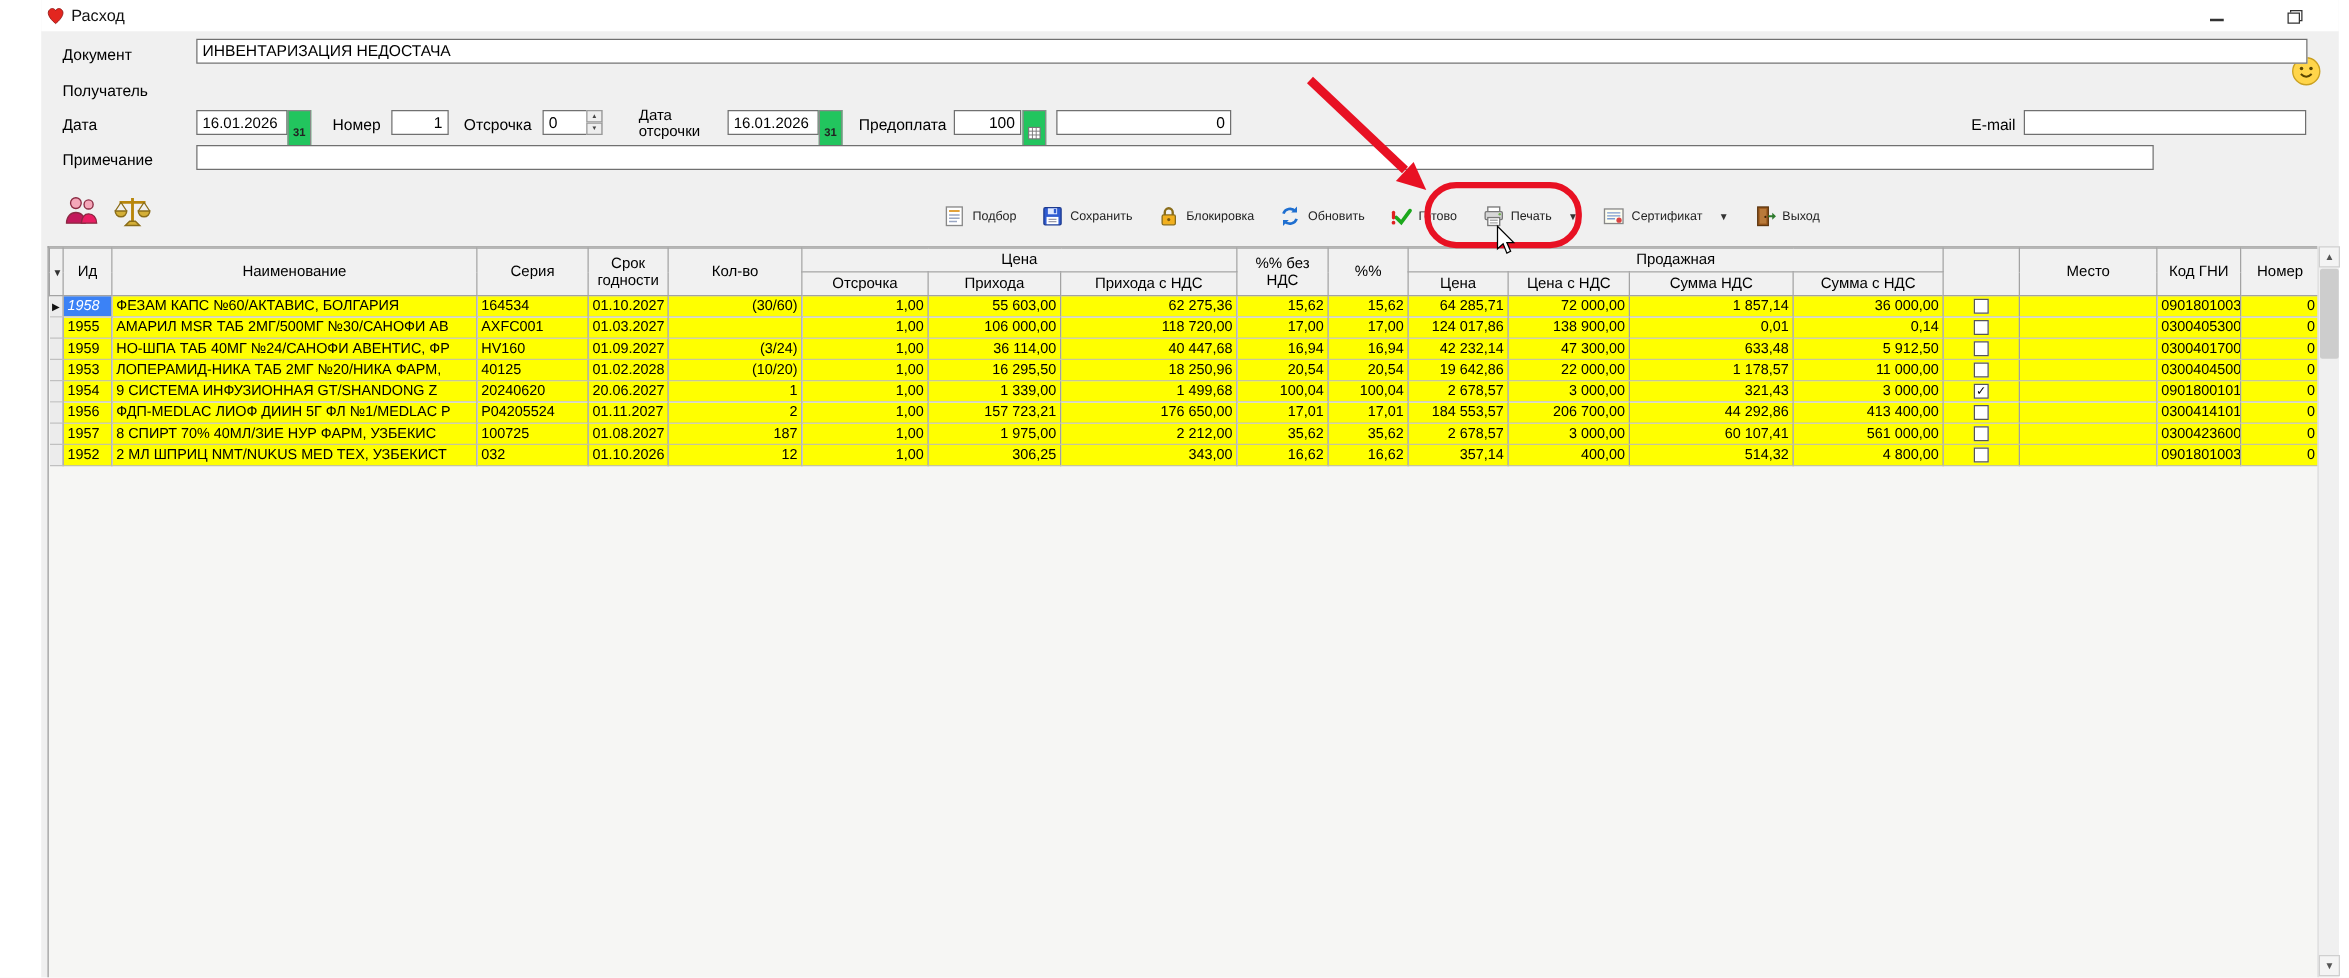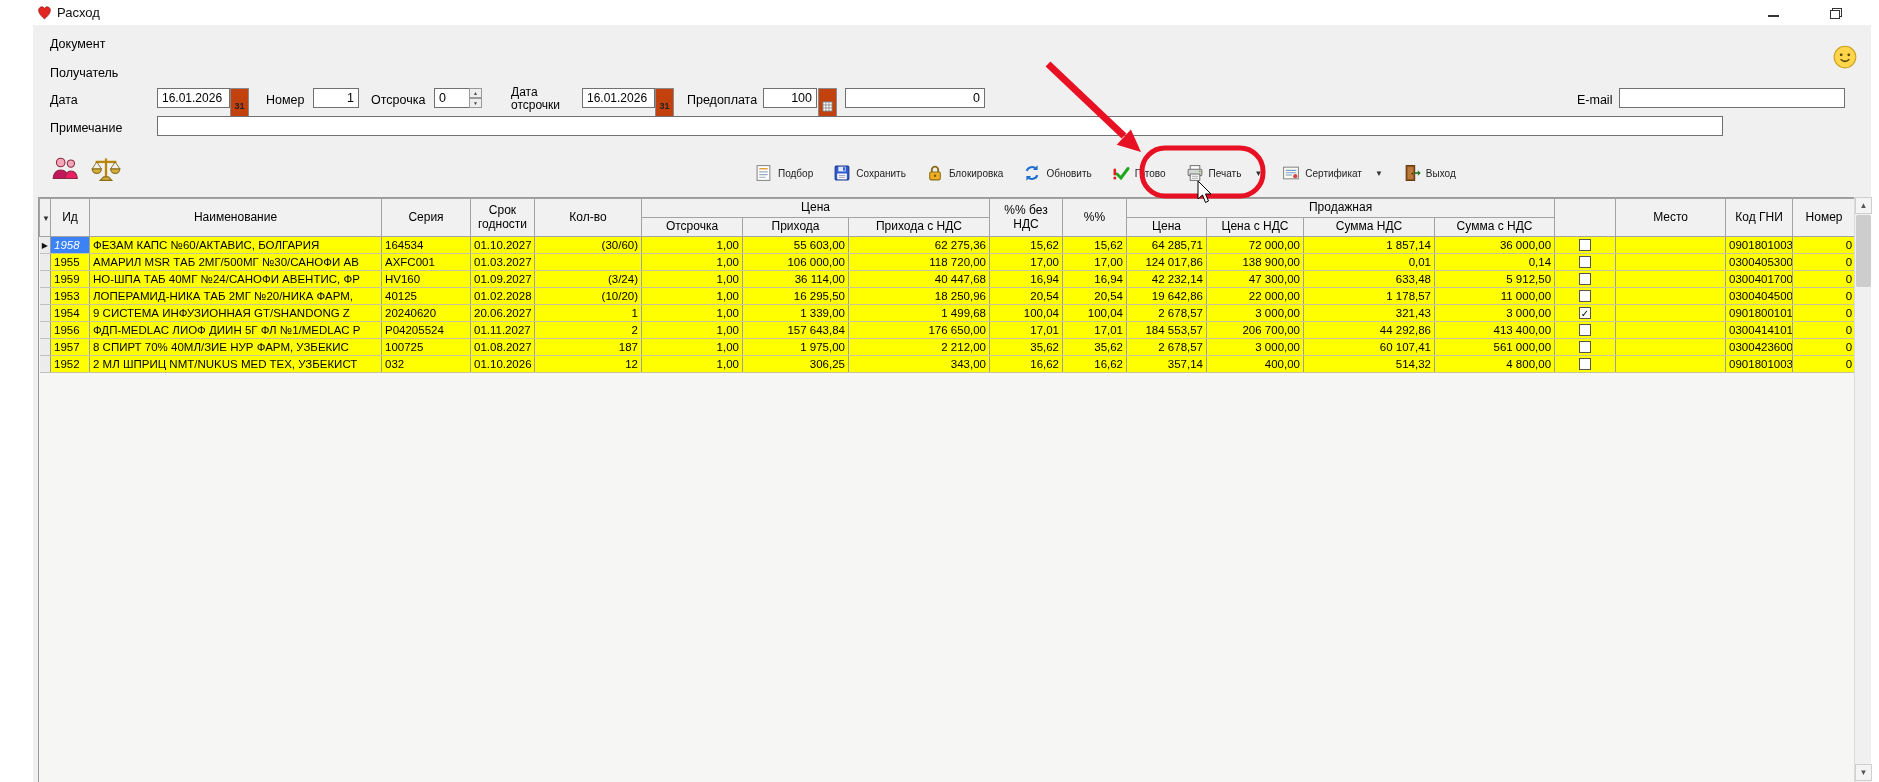--- a/index.html
+++ b/index.html
@@ -15,21 +15,21 @@
   .btn-min-glyph { width:11px; height:8px; border-bottom:2px solid #333; }
   .btn-restore-glyph { position:relative; width:12px; height:11px; }
   .btn-restore-glyph::before { content:""; position:absolute; right:0; top:0; width:8px; height:7px; border:1px solid #333; }
   .btn-restore-glyph::after  { content:""; position:absolute; left:0; bottom:0; width:8px; height:7px; border:1px solid #333; background:#fff; }
   .bubble-ico { position:absolute; left:1799px; top:44px; width:26px; height:26px; }
 
   
   .form-label { position:absolute; font-size:12.5px; color:#000; white-space:nowrap; }
   .inp { position:absolute; height:20px; background:#fff; border:1px solid #707070; font-family:"Liberation Sans",sans-serif; font-size:12.5px; padding:0 4px; color:#000; }
   .inp.right { text-align:right; }
-  .mini-btn { position:absolute; width:19px; height:36px; background:#c2410c; border:1px solid #8a8a8a; font-size:9px; font-weight:bold; color:#222; display:flex; align-items:center; justify-content:center; cursor:default; }
+  .mini-btn { position:absolute; width:19px; height:36px; background:#22c55e; border:1px solid #8a8a8a; font-size:9px; font-weight:bold; color:#222; display:flex; align-items:center; justify-content:center; cursor:default; }
   .two-line { line-height:1.1; }
   .spinbtns { position:absolute; width:13px; height:20px; display:flex; flex-direction:column; }
   .spinbtns span { flex:1; background:#eee; border:1px solid #999; font-size:5px; line-height:8px; text-align:center; color:#444; cursor:default; }
 
   
   .tb-left-ico { position:absolute; top:155px; width:30px; height:28px; cursor:pointer; }
   .tb-group { position:absolute; left:722px; top:160px; height:26px; display:flex; align-items:center; gap:20px; }
   .tb-btn { display:flex; align-items:center; gap:5px; cursor:pointer; white-space:nowrap; }
   .tb-ico { width:18px; height:18px; display:inline-flex; }
   .tb-ico svg { width:18px; height:18px; }
@@ -80,20 +80,21 @@
     <span class="bubble-ico">
       <svg viewBox="0 0 24 24">
           <circle cx="12" cy="12" r="10" fill="#ffd54a" stroke="#caa020"></circle>
           <circle cx="8.5" cy="10" r="1.3" fill="#5a4500"></circle>
           <circle cx="15.5" cy="10" r="1.3" fill="#5a4500"></circle>
           <path d="M8 14c2.5 2.5 5.5 2.5 8 0" stroke="#5a4500" fill="none" stroke-width="1.4"></path>
         </svg>
     </span>
 
     <span class="form-label" style="left:17px; top:37px;">Документ</span>
+    <input class="inp" style="left: 124px; top: 31px; width: 1689px;" value="ИНВЕНТАРИЗАЦИЯ НЕДОСТАЧА">
 
     <span class="form-label" style="left:17px; top:66px;">Получатель</span>
 
     <span class="form-label" style="left:17px; top:93px;">Дата</span>
     <input class="inp" style="left: 124px; top: 88px; width: 73px; font-size: 12px;" value="16.01.2026">
     <button class="mini-btn" style="left:197px; top:88px;">31</button>
 
     <span class="form-label" style="left:233px; top:93px;">Номер</span>
     <input class="inp right" style="left: 280px; top: 88px; width: 46px;" value="1">
 
@@ -394,21 +395,21 @@
     <td class="ar">0</td>
   </tr>
             <tr>
     <td class="c-marker"></td>
     <td class="al c-id">1956</td>
     <td class="al">ФДП-MEDLAC ЛИОФ ДИИН 5Г ФЛ №1/MEDLAC P</td>
     <td class="al">P04205524</td>
     <td class="al">01.11.2027</td>
     <td class="ar">2</td>
     <td class="ar">1,00</td>
-    <td class="ar">157 643,84</td>
+    <td class="ar">157 723,21</td>
     <td class="ar">176 650,00</td>
     <td class="ar">17,01</td>
     <td class="ar">17,01</td>
     <td class="ar">184 553,57</td>
     <td class="ar">206 700,00</td>
     <td class="ar">44 292,86</td>
     <td class="ar">413 400,00</td>
     <td class="ac"><span class="cb"></span></td>
     <td class="al"></td>
     <td class="ar">03004141010</td>

